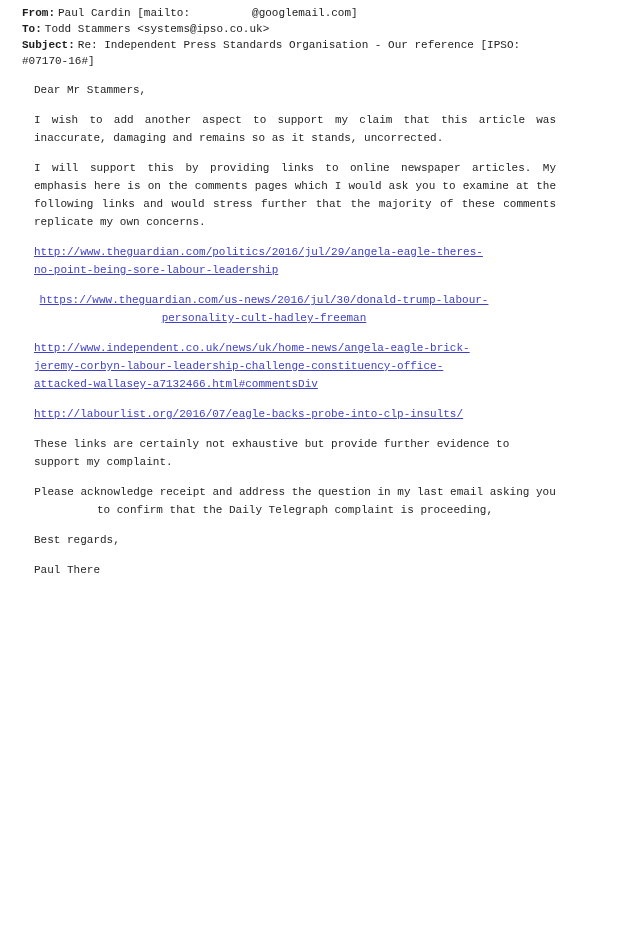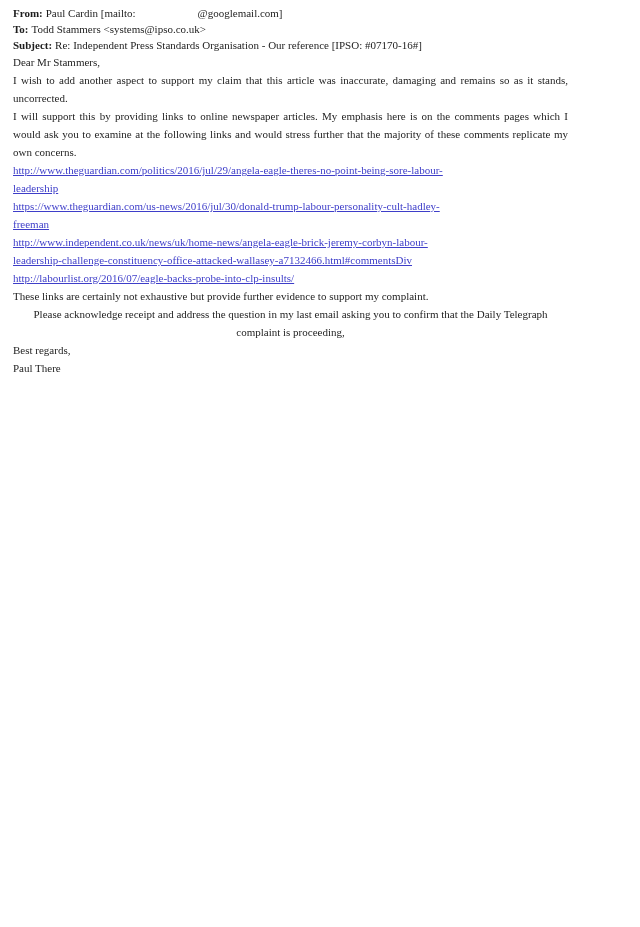--- a/index.html
+++ b/index.html
@@ -6,53 +6,53 @@
     margin: 0;
     padding: 0;
     background: #ffffff;
   }
   .page {
     position: relative;
     width: 640px;
     height: 886px;
     box-sizing: border-box;
     background: #ffffff;
-    padding: 5px 72px 0 13px;
+    padding: 5px 72px 0 22px;
     overflow: hidden;
-    font-family: Liberation Serif, serif;
+    font-family: Liberation Mono, monospace;
     color: #242424;
   }
   .email-header {
     font-size: 11px;
     line-height: 16px;
     color: #1d1d1d;
   }
   .email-header .hline b {
     font-weight: 700;
     margin-right: 3px;
   }
   .redacted-gap {
     display: inline-block;
     width: 62px;
   }
   .email-body p {
-    margin: 0;
+    margin: 12px;
     font-size: 11px;
     line-height: 18px;
     letter-spacing: 0px;
     color: #242424;
   }
   .just { text-align: justify; }
   .p-salutation   { margin-top: 26px; }
   .p-re           { margin-top: 39px; }
   .p-wish         { margin-top: 39px; }
   .p-groundswell  { margin-top: 31px; }
   .p-intro        { margin-top: 22px; }
   .p-link1        { margin-top: 28px; }
-  .p-link2        { margin-top: 32px; }
+  .p-link2        { margin-top: 32px; text-align: center; }
   .p-link3        { margin-top: 36px; }
   .p-link4        { margin-top: 34px; }
   .p-exhaustive   { margin-top: 38px; }
   .p-ack          { margin-top: 21px; text-align: center; }
   .p-closing      { margin-top: 34px; }
   .p-sig          { margin-top: 38px; }
   .link-para {
     max-width: 460px;
   }
   .link-para a {

